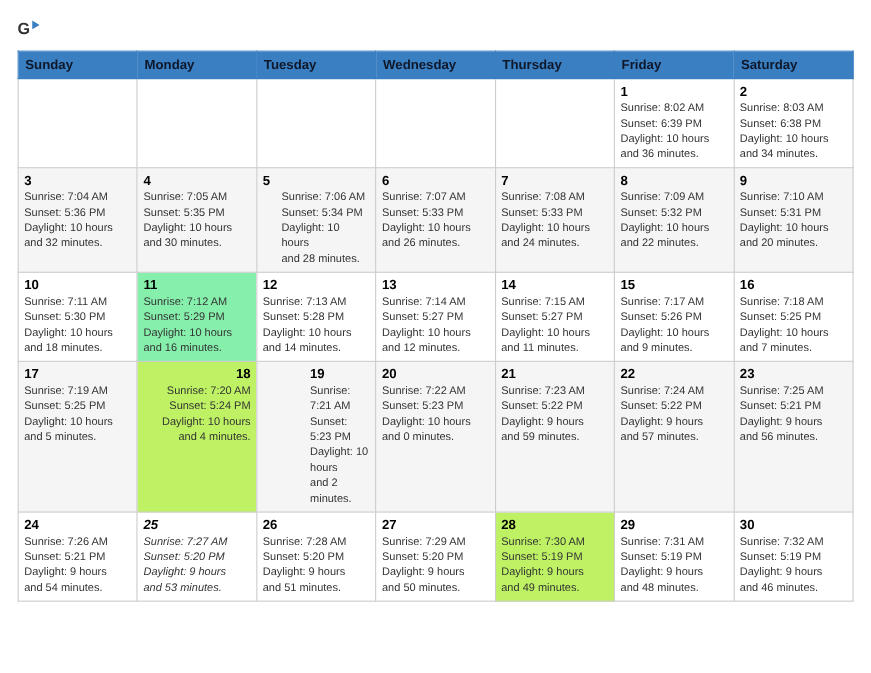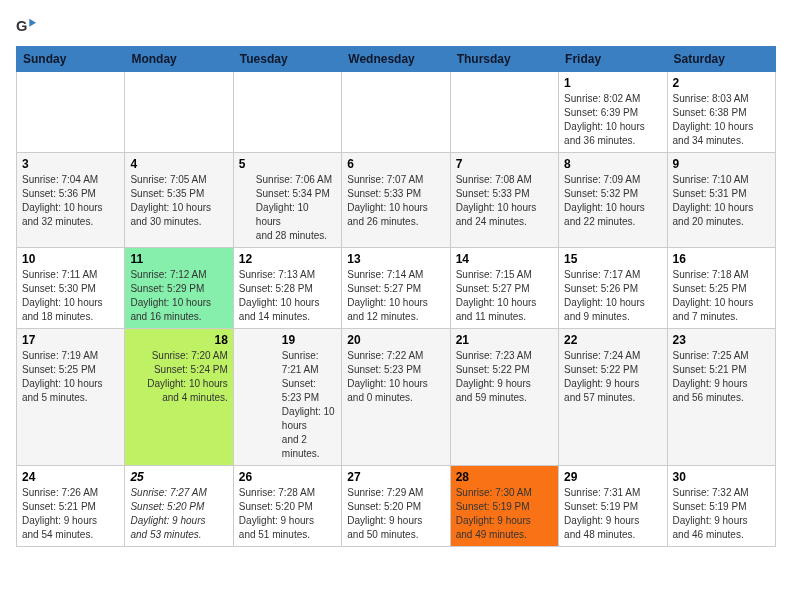--- a/index.html
+++ b/index.html
@@ -298,21 +298,21 @@
 Daylight: 9 hours
 and 51 minutes.</div>
         </td>
         <td style="background: rgb(255, 255, 255);">
           <div class="day-num">27</div>
           <div class="day-info" style="white-space: pre-line;">Sunrise: 7:29 AM
 Sunset: 5:20 PM
 Daylight: 9 hours
 and 50 minutes.</div>
         </td>
-        <td style="background: #f97316;">
+        <td style="background: #bef264;">
           <div class="day-num">28</div>
           <div class="day-info" style="white-space: pre-line;">Sunrise: 7:30 AM
 Sunset: 5:19 PM
 Daylight: 9 hours
 and 49 minutes.</div>
         </td>
         <td style="background: rgb(255, 255, 255);">
           <div class="day-num">29</div>
           <div class="day-info" style="white-space: pre-line;">Sunrise: 7:31 AM
 Sunset: 5:19 PM

